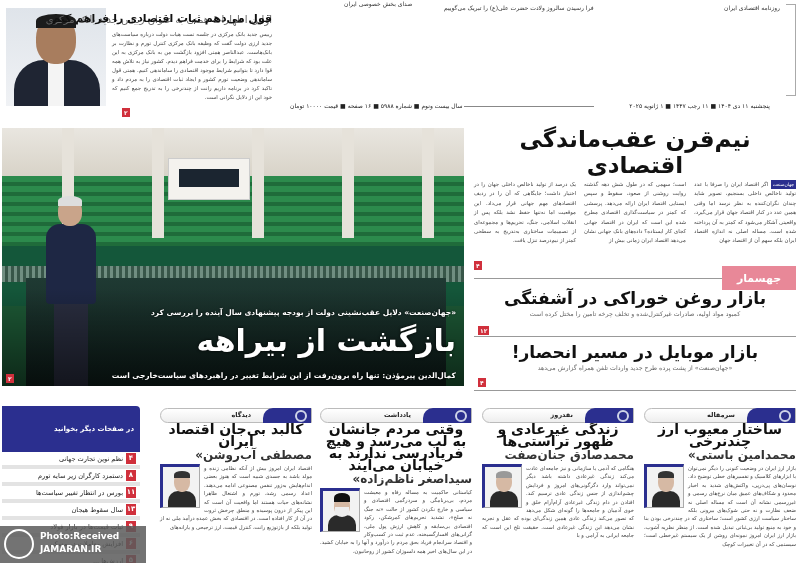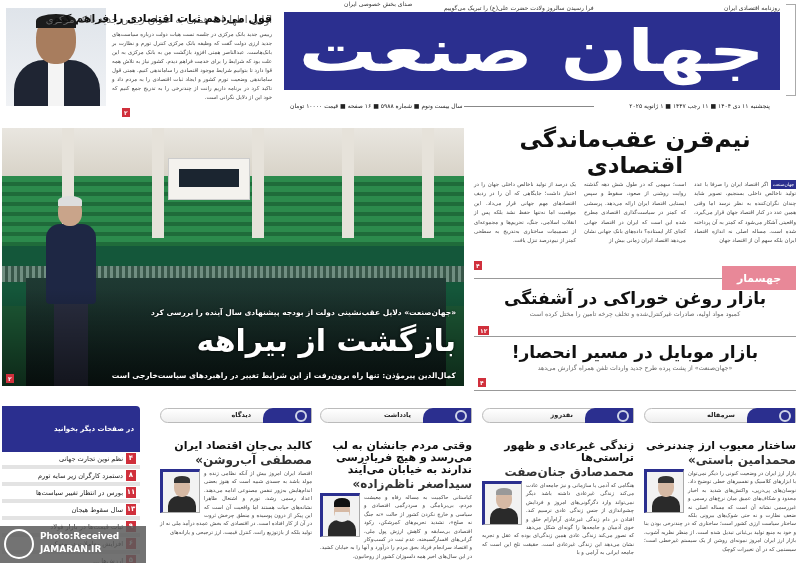--- a/index.html
+++ b/index.html
@@ -82,40 +82,37 @@
   .watermark { left: 0; top: 526px; width: 146px; height: 37px; background: rgba(90,90,90,.85); }
   .wm-logo { position:absolute; left: 4px; top: 3px; width: 30px; height: 30px; border-radius: 50%; border: 2px solid #fff; }
   .wm-text { position:absolute; left: 40px; top: 4px; font-size: 9px; color: #fff; font-weight: bold; line-height: 13px; direction: ltr; text-align: left; }
 
   
   .col { position:absolute; top: 408px; width: 152px; height: 155px; }
   .col-head { position:relative; height: 15px; border: 1px solid #bbb; border-radius: 8px 0 0 8px; background: linear-gradient(#fff,#eee); }
   .col-head-blue { position:absolute; right: 0; top: -1px; width: 48px; height: 15px; background: #2b2f8f; border-radius: 10px 0 0 0; }
   .col-head-icon { position:absolute; right: 4px; top: 1px; width: 12px; height: 12px; border-radius: 50%; border: 2px solid #cfd5e8; }
   .col-head-label { position:absolute; right: 60px; top: 2px; font-size: 6.5px; font-weight: bold; color: #222; }
-  .col-title { margin-top: 17px; text-align:right; font-size: 11px; font-weight: 900; color: #111; line-height: 12px; }
+  .col-title { margin-top: 0; text-align:center; font-size: 14px; font-weight: 900; color: #111; line-height: 12px; }
   .col-author { text-align:right; font-size: 12px; font-weight: bold; color: #333; margin-top: 1px; }
   .col-body { position:relative; font-size: 5.3px; line-height: 8.4px; color: #444; text-align: justify; margin-top: 2px; }
   .col-portrait { float: left; width: 40px; height: 44px; margin: 0 4px 2px 0; border: 1px solid #aaa; border-top: 3px solid #2b2f8f; border-left: 3px solid #2b2f8f; background: #f2f2f2; position: relative; overflow: hidden; }
   .pt-face { position:absolute; left: 11px; top: 5px; width: 16px; height: 20px; border-radius: 45%; background: #d6b9a4; }
   .pt-hair { position:absolute; left: 11px; top: 4px; width: 16px; height: 7px; border-radius: 50% 50% 0 0; background: #333; }
   .pt-body { position:absolute; left: 5px; top: 24px; width: 28px; height: 18px; border-radius: 10px 10px 0 0; background: #2a2a2a; }
   .pt-turban { background: #111; height: 9px; top: 2px; }
   .pt-beard { position:absolute; left: 12px; top: 16px; width: 14px; height: 10px; border-radius: 0 0 50% 50%; background: #eee; }
 </style>
 </head>
 <body>
 
 <div class="abs masthead">
   <div class="mast-top-left">صدای بخش خصوصی ایران</div>
   <div class="mast-top-mid">فرا رسیدن سالروز ولادت حضرت علی(ع) را تبریک می‌گوییم</div>
   <div class="mast-top-right">روزنامه اقتصادی ایران</div>
-  <div class="mast-banner">
-    <span class="mast-title">جهان صنعت</span>
-  </div>
   <div class="mast-frame"></div>
   <div class="mast-info-right">پنجشنبه ۱۱ دی ۱۴۰۴ ■ ۱۱ رجب ۱۴۴۷ ■ ۱ ژانویه ۲۰۲۵</div>
   <div class="mast-rule"></div>
   <div class="mast-info-left">سال بیست ونوم ■ شماره ۵۹۸۸ ■ ۱۶ صفحه ■ قیمت ۱۰۰۰۰ تومان</div>
 </div>
 
 <div class="abs teaser">
   <div class="teaser-photo">
     <div class="teaser-suit"></div>
     <div class="teaser-shirt"></div>

